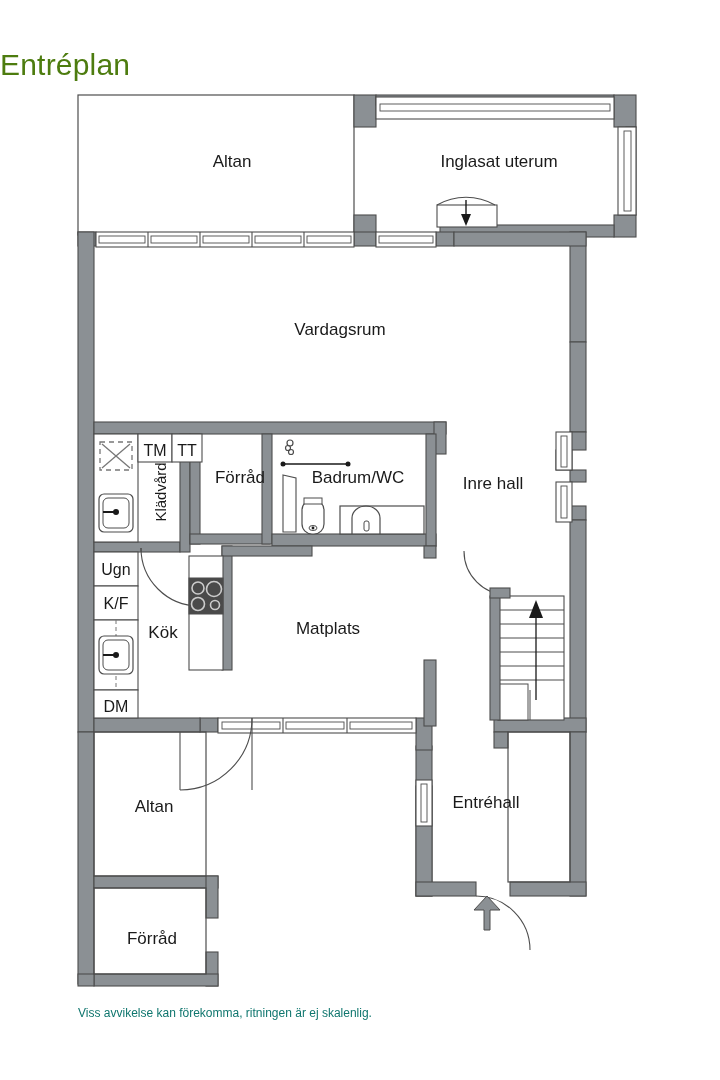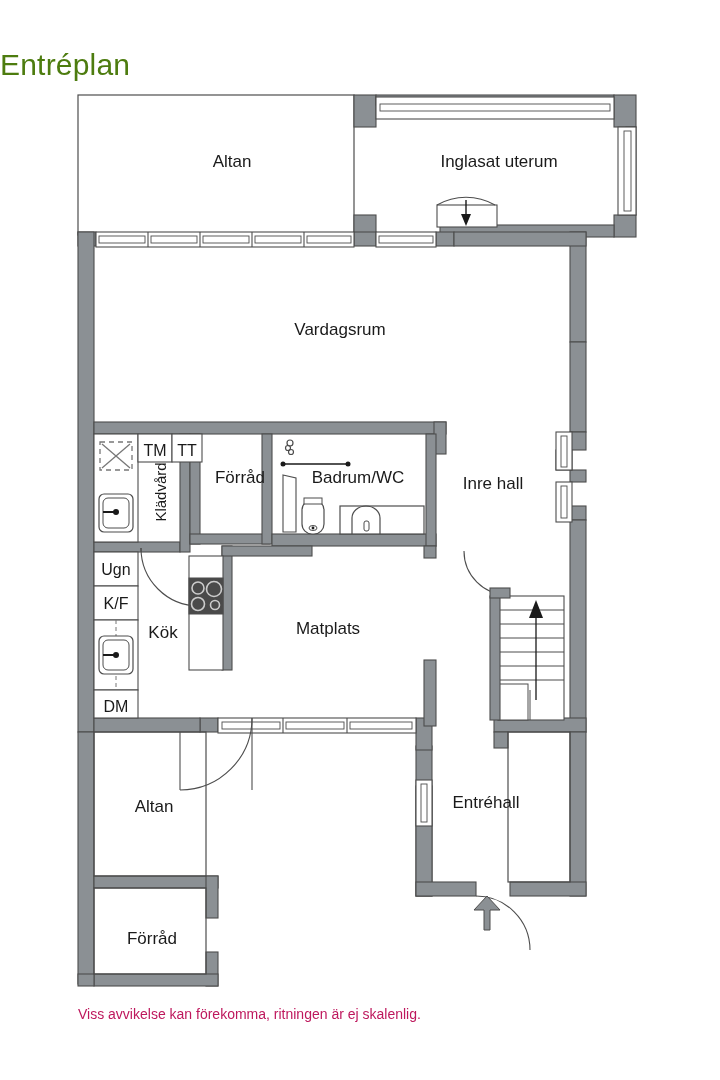--- a/index.html
+++ b/index.html
@@ -27,22 +27,22 @@
     width: 720px;
     font-size: 30px;
     font-weight: 400;
     letter-spacing: 0.2px;
     color: #4d7c0f;
   }
   #plan-footnote {
     position: absolute;
     top: 1006px;
     left: 78px;
-    font-size: 14px;
-    color: #be185d;
+    font-size: 12px;
+    color: #0f766e;
     white-space: nowrap;
   }
   #floorplan-svg {
     position: absolute;
     top: 0;
     left: 0;
     width: 720px;
     height: 1080px;
   }
   .room-label {

